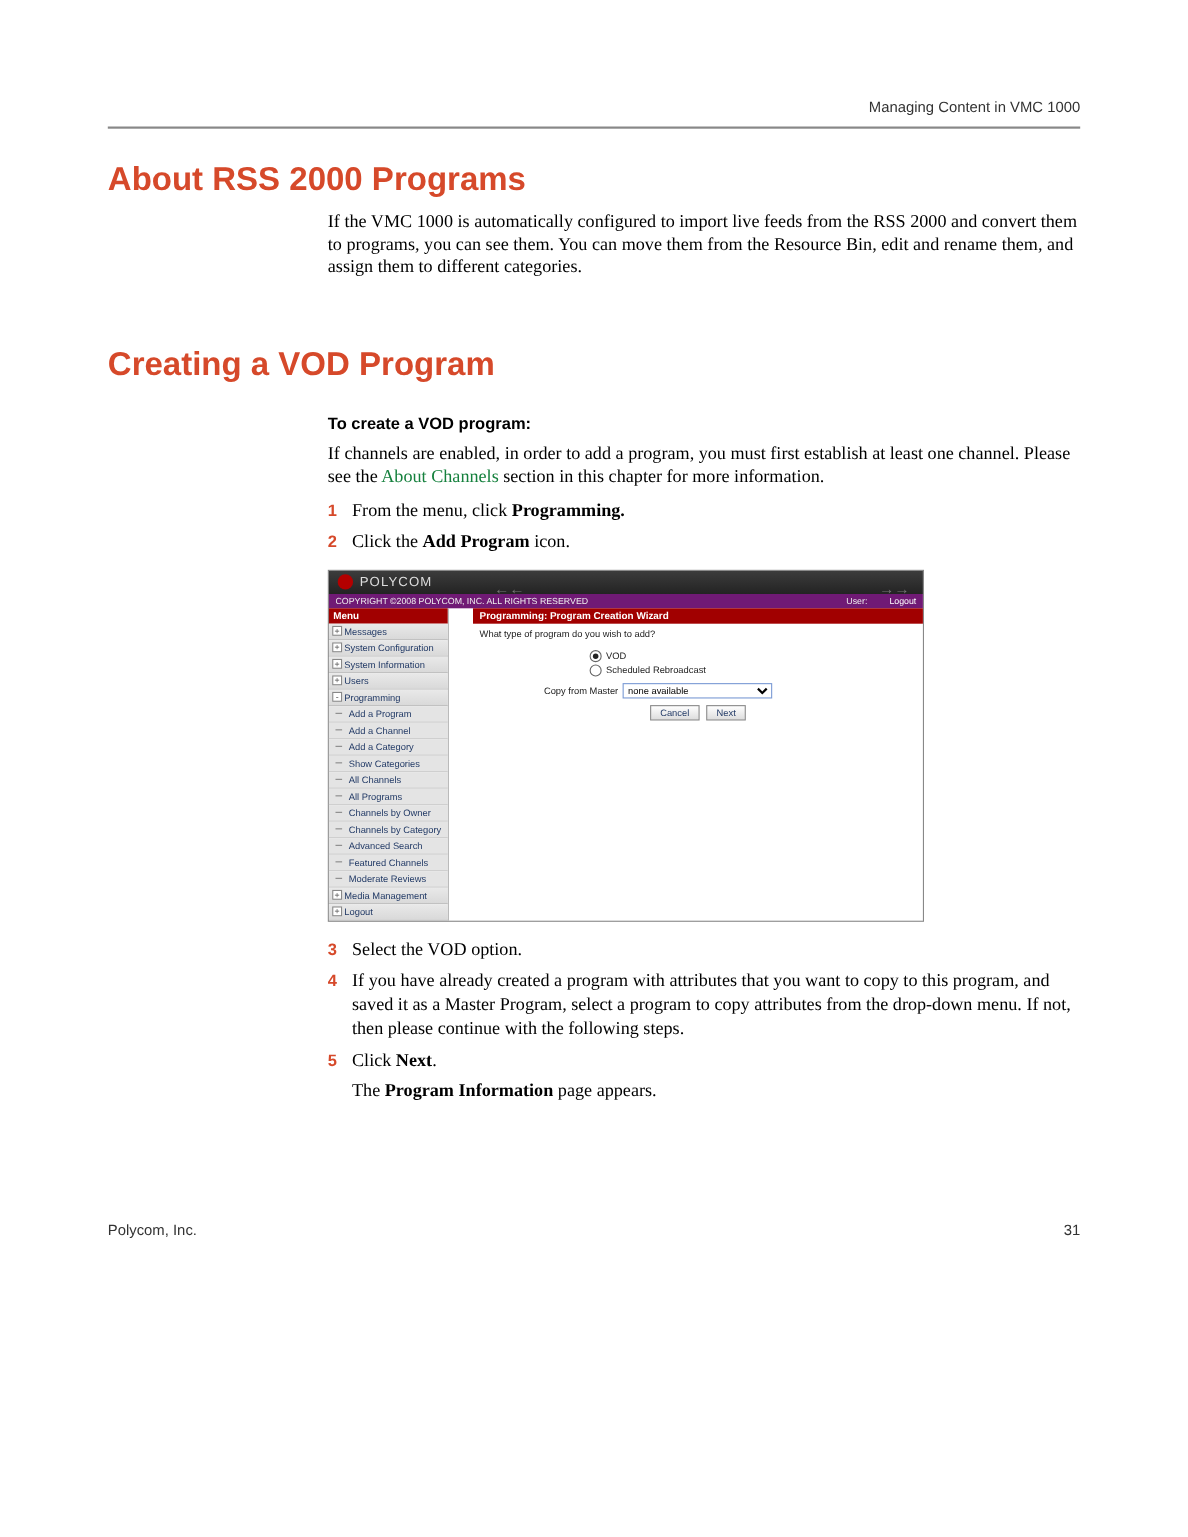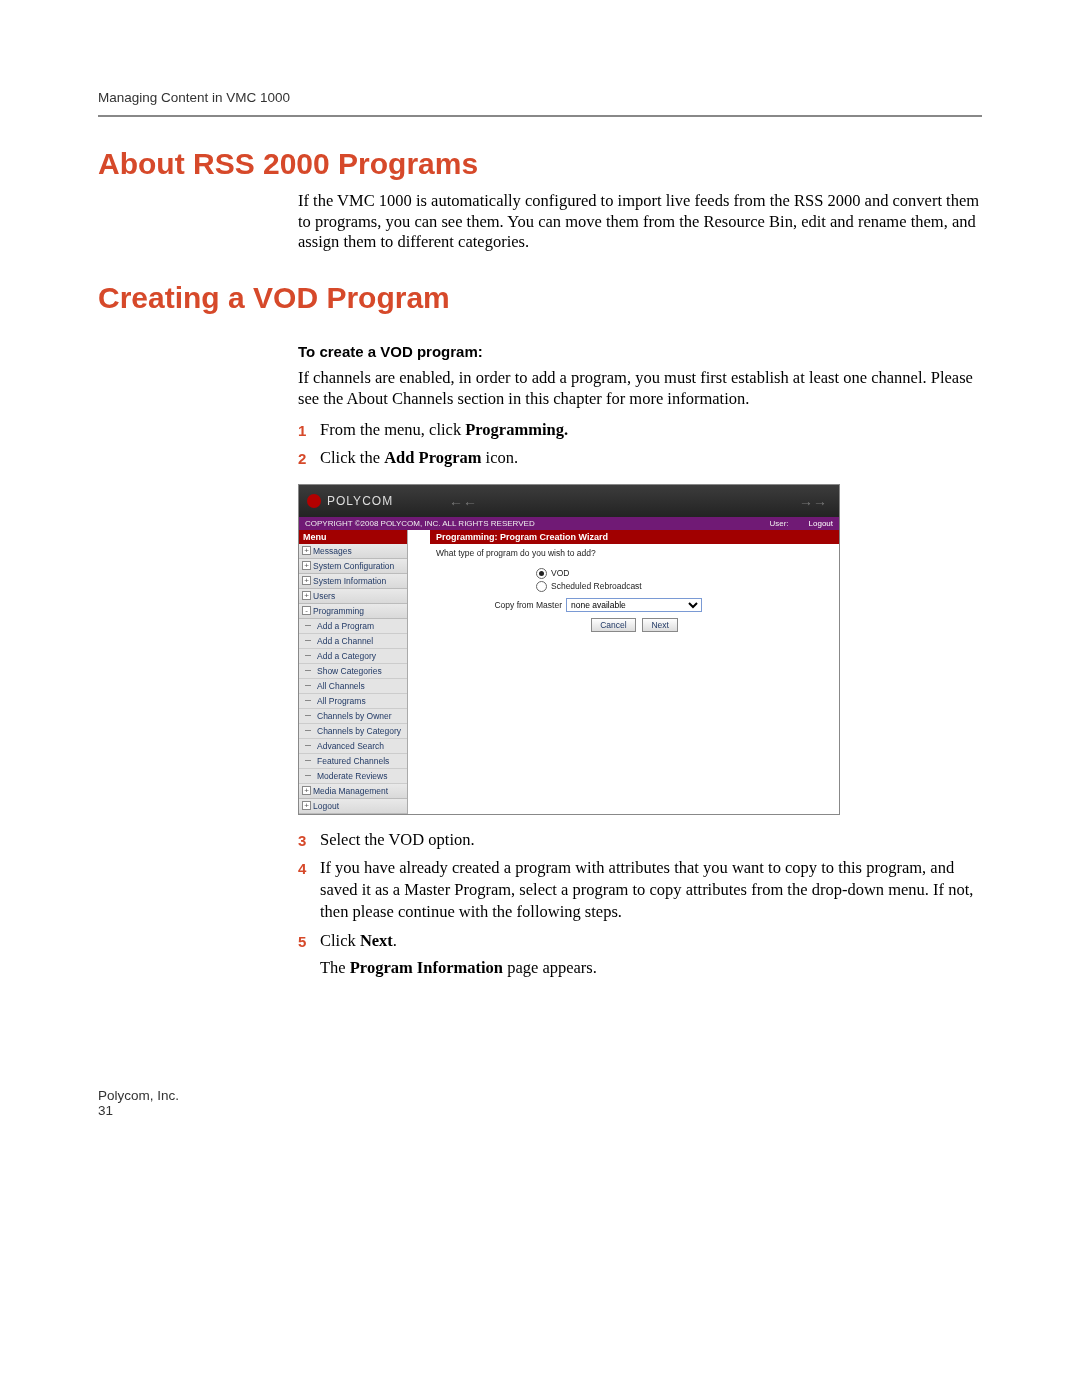--- a/index.html
+++ b/index.html
@@ -8,21 +8,21 @@
     background: #fff;
     font-family: Georgia, 'Times New Roman', serif;
     color: #000;
     width: 1080px;
   }
   .page {
     padding: 90px 98px 60px 98px;
     box-sizing: border-box;
   }
   .header-text {
-    text-align: left;
+    text-align: right;
     font-family: Arial, Helvetica, sans-serif;
     font-size: 13.5px;
     color: #333;
     margin-bottom: 10px;
   }
   .hr {
     border: none;
     border-top: 2px solid #888;
     margin: 0 0 30px 0;
   }
@@ -40,21 +40,21 @@
     font-size: 16.5px;
     line-height: 1.25;
     margin: 6px 0 10px 0;
   }
   .subhead {
     font-family: Arial, Helvetica, sans-serif;
     font-weight: bold;
     font-size: 15px;
     margin: 28px 0 8px 0;
   }
-  a.link { color: #000000; text-decoration: none; }
+  a.link { color: #15803d; text-decoration: none; }
   ol.steps {
     list-style: none;
     padding: 0;
     margin: 10px 0 0 0;
   }
   ol.steps > li {
     display: flex;
     align-items: flex-start;
     margin: 6px 0;
     font-size: 16.5px;
@@ -80,21 +80,21 @@
   .appshot {
     margin: 14px 0 14px 0;
     border: 1px solid #888;
     width: 540px;
     font-family: Arial, Helvetica, sans-serif;
     font-size: 10px;
     color: #222;
     background: #fff;
   }
   .appshot .banner {
-    height: 32px;
+    height: 21px;
     background: linear-gradient(#3c3c3c, #232323);
     display: flex;
     align-items: center;
     padding: 0 8px;
     color: #eee;
     position: relative;
   }
   .appshot .logo {
     width: 14px; height: 14px;
     background: #b30000;
@@ -174,36 +174,36 @@
   .appshot select.fake {
     font-size: 8.5px; height: 14px; border:1px solid #7a9ad4; background:#fff; width: 136px;
   }
   .appshot .btns { text-align:center; margin-top:4px; }
   .appshot .btns .b {
     display:inline-block; border:1px solid #888; background:linear-gradient(#fefefe,#ddd);
     padding: 1px 8px; font-size:8.5px; margin: 0 2px; color:#223a66;
   }
   .footer {
     display:flex; justify-content: space-between; margin-top: 110px;
-    font-family: Arial, Helvetica, sans-serif; font-size: 13.5px; color:#333;flex-direction:column;
+    font-family: Arial, Helvetica, sans-serif; font-size: 13.5px; color:#333;
   }
 </style>
 </head>
 <body>
 
 <div class="page">
   <div class="header-text">Managing Content in VMC 1000</div>
   <hr class="hr">
 
   <h1 class="section">About RSS 2000 Programs</h1>
   <div class="body-indent">
     <p class="body">If the VMC 1000 is automatically configured to import live feeds from the RSS 2000 and convert them to programs, you can see them. You can move them from the Resource Bin, edit and rename them, and assign them to different categories.</p>
   </div>
 
-  <h1 class="section" style="margin-top:28px">Creating a VOD Program</h1>
+  <h1 class="section" style="margin-top:62px">Creating a VOD Program</h1>
   <div class="body-indent">
     <div class="subhead">To create a VOD program:</div>
     <p class="body">
       <span>If channels are enabled, in order to add a program, you must first establish at least one channel. Please see the </span><a href="#" class="link">About Channels</a><span> section in this chapter for more information.</span>
     </p>
 
     <ol class="steps">
       <li>
         <span class="num">1</span>
         <span class="txt"><span>From the menu, click </span><span class="bold">Programming.</span><span></span></span>

